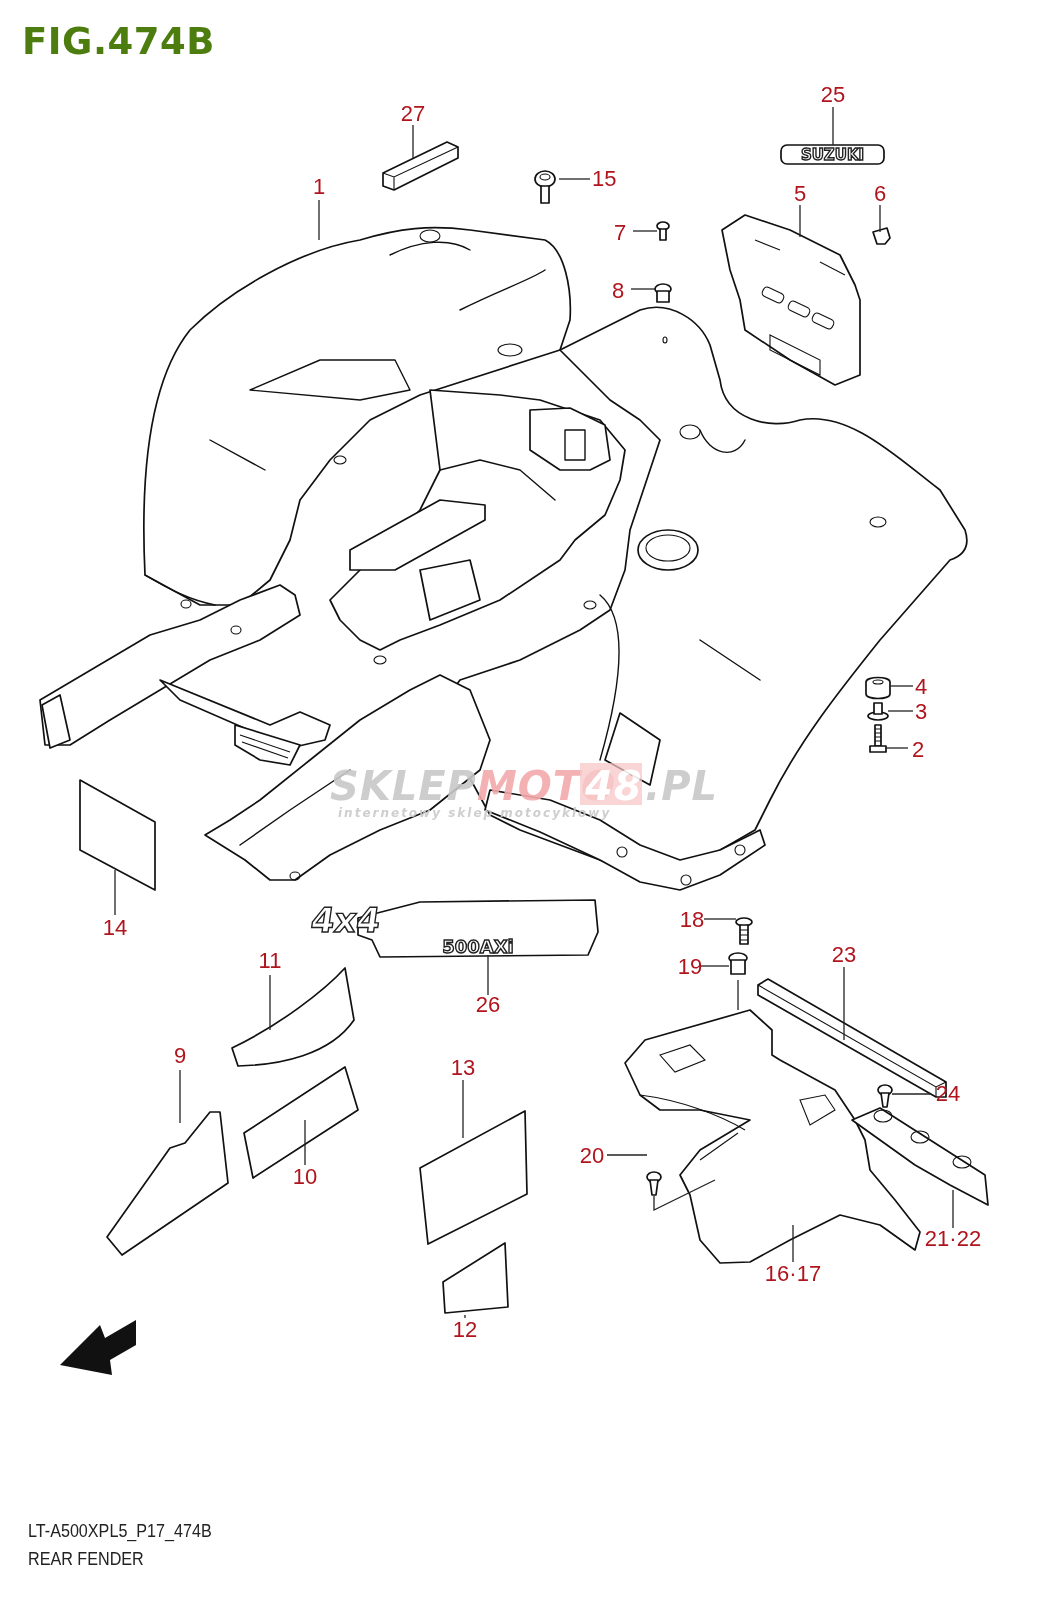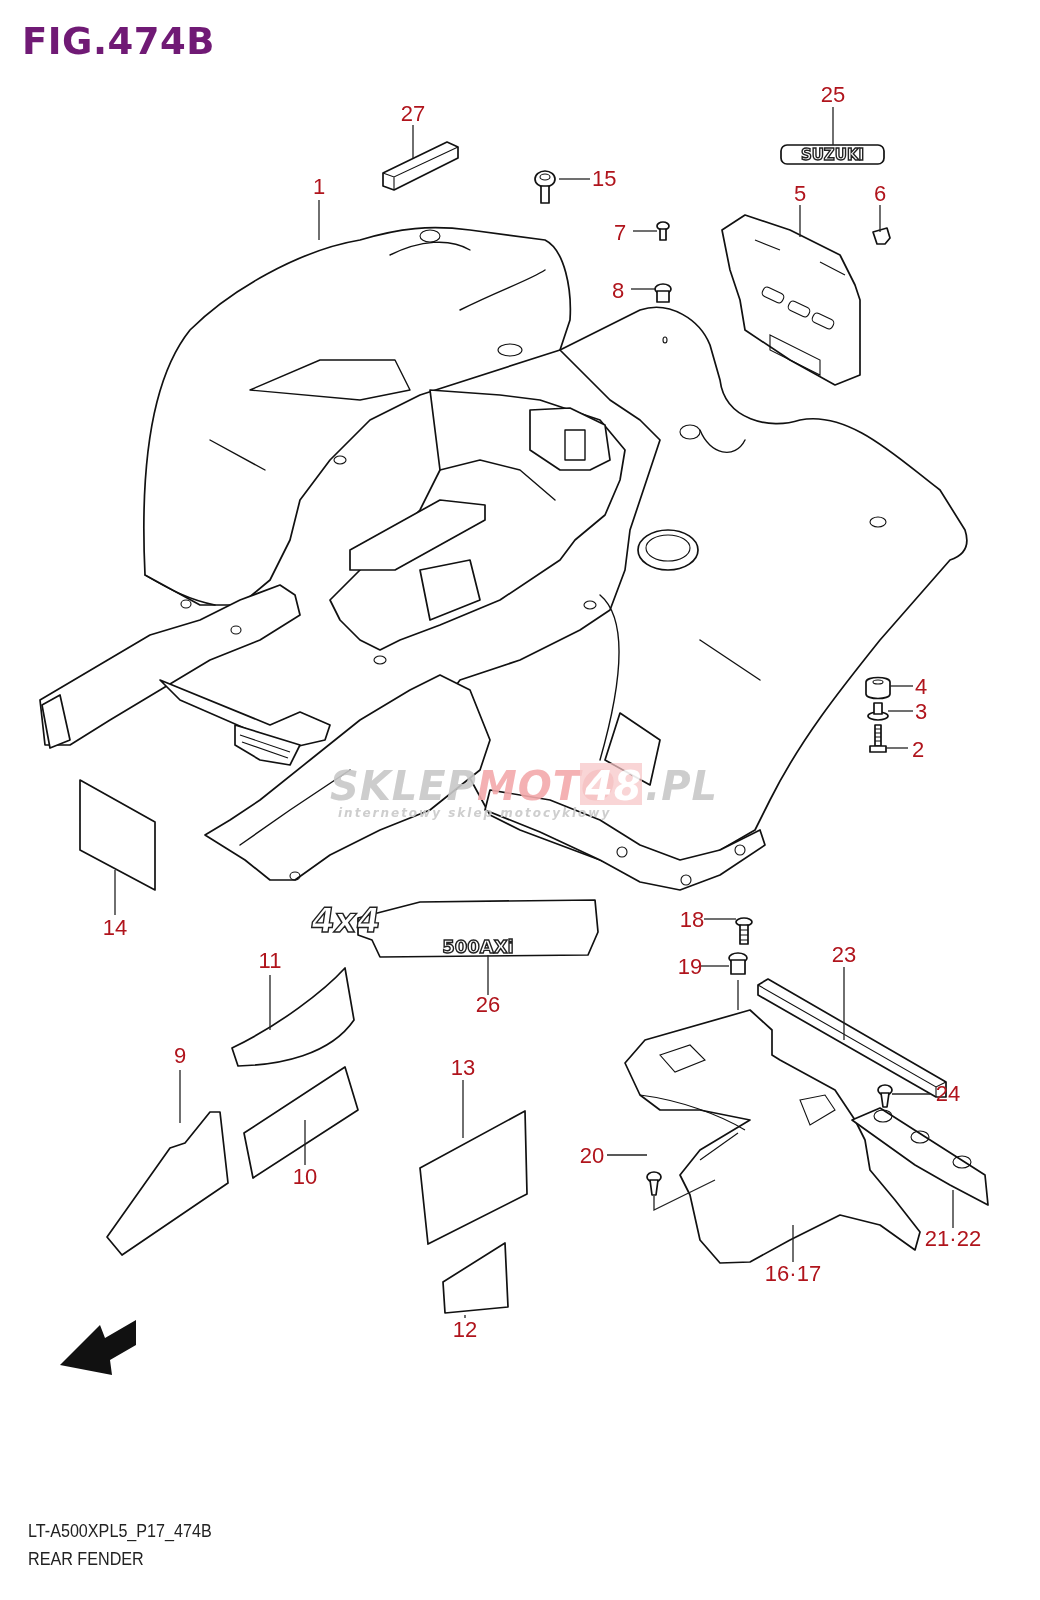--- a/index.html
+++ b/index.html
@@ -1,17 +1,17 @@
 <!DOCTYPE html>
 <html><head>
 <meta charset="utf-8">
 <style>
   html, body { margin:0; padding:0; background:#ffffff; }
   body { width:1040px; height:1600px; position:relative; overflow:hidden; font-family:"Liberation Sans", sans-serif; }
-  .fig-title { position:absolute; left:22px; top:20px; font-family:"DejaVu Sans", sans-serif; font-weight:bold; font-size:37px; color:#701a75; letter-spacing:0.5px; }
+  .fig-title { position:absolute; left:22px; top:20px; font-family:"DejaVu Sans", sans-serif; font-weight:bold; font-size:37px; color:#4d7c0f; letter-spacing:0.5px; }
   .footer { position:absolute; left:28px; font-family:"Liberation Sans Narrow","Liberation Sans", sans-serif; font-size:19px; color:#222; transform:scaleX(0.85); transform-origin:left top; }
   .footer.code { top:1520px; }
   .footer.name { top:1548px; }
   svg#diagram { position:absolute; left:0; top:0; width:1040px; height:1600px; }
   .part { fill:#fff; stroke:#111; stroke-width:1.7; stroke-linejoin:round; stroke-linecap:round; }
   .line { fill:none; stroke:#111; stroke-width:1.4; stroke-linecap:round; stroke-linejoin:round; }
   .thin { fill:none; stroke:#111; stroke-width:1.1; }
   .leader { stroke:#222; stroke-width:1.3; fill:none; }
   .callout { fill:#b0141c; font-family:"Liberation Sans", sans-serif; font-size:22px; }
   .emblem-text { fill:#fff; stroke:#222; stroke-width:1.4; font-family:"DejaVu Sans", sans-serif; font-weight:bold; }

